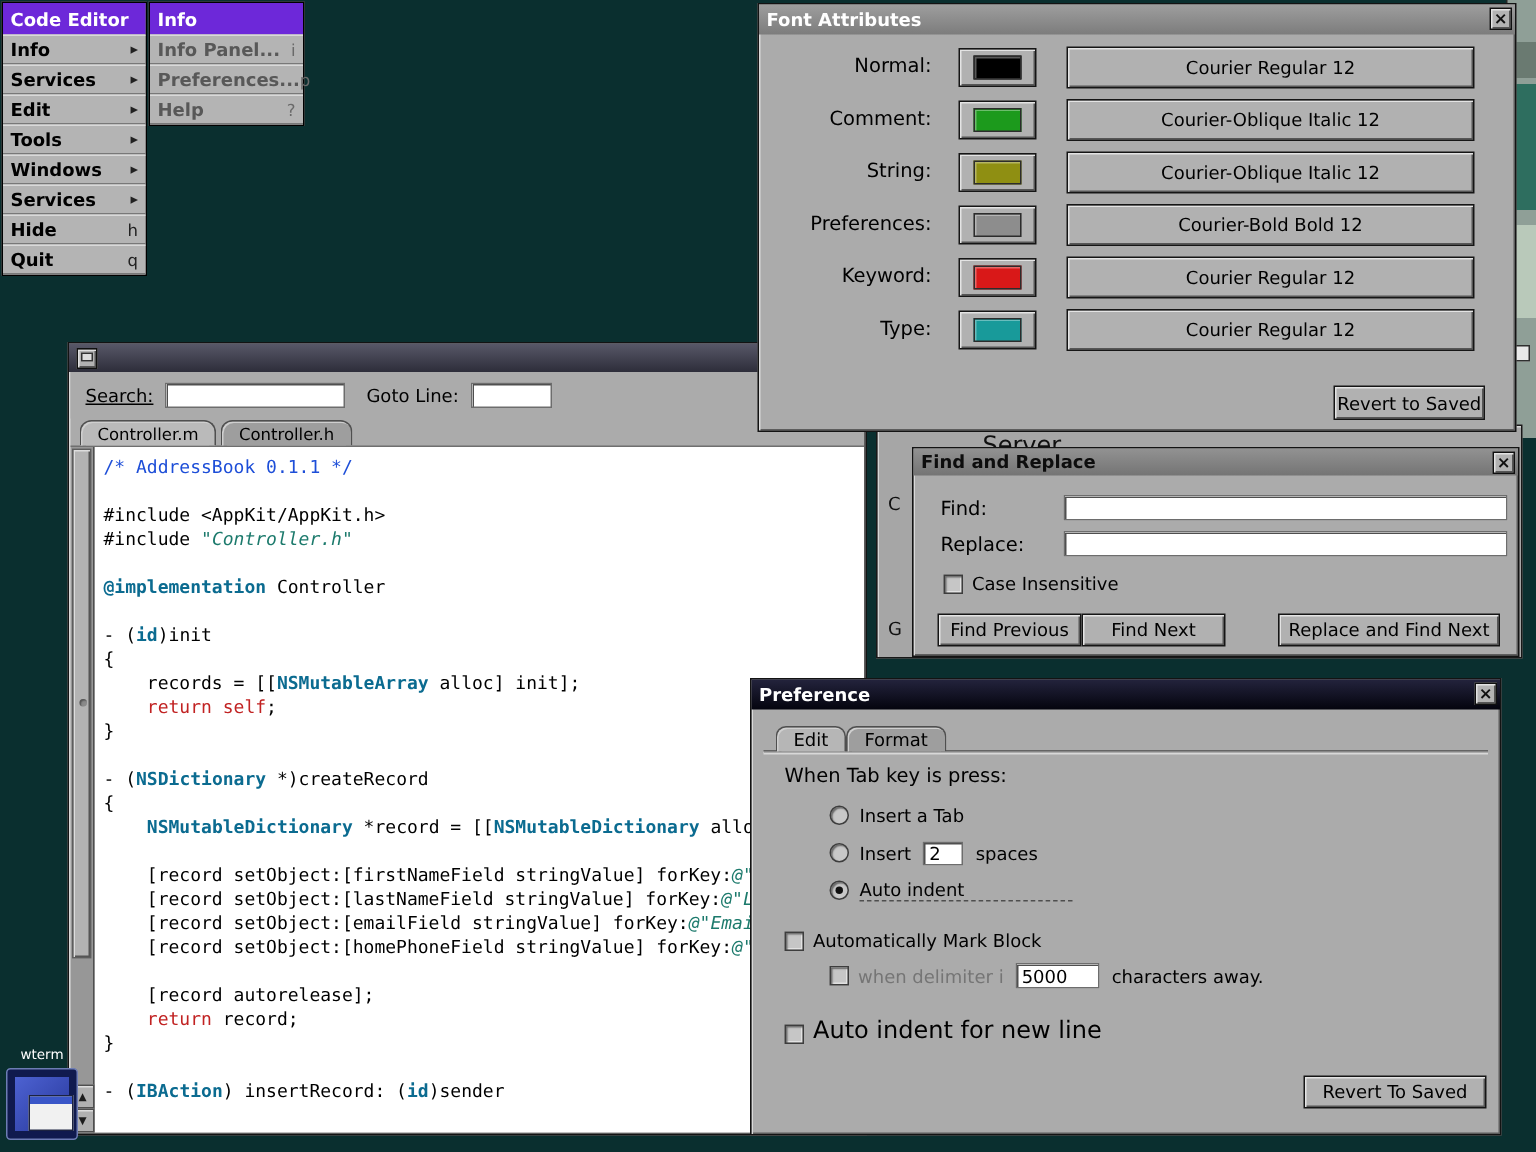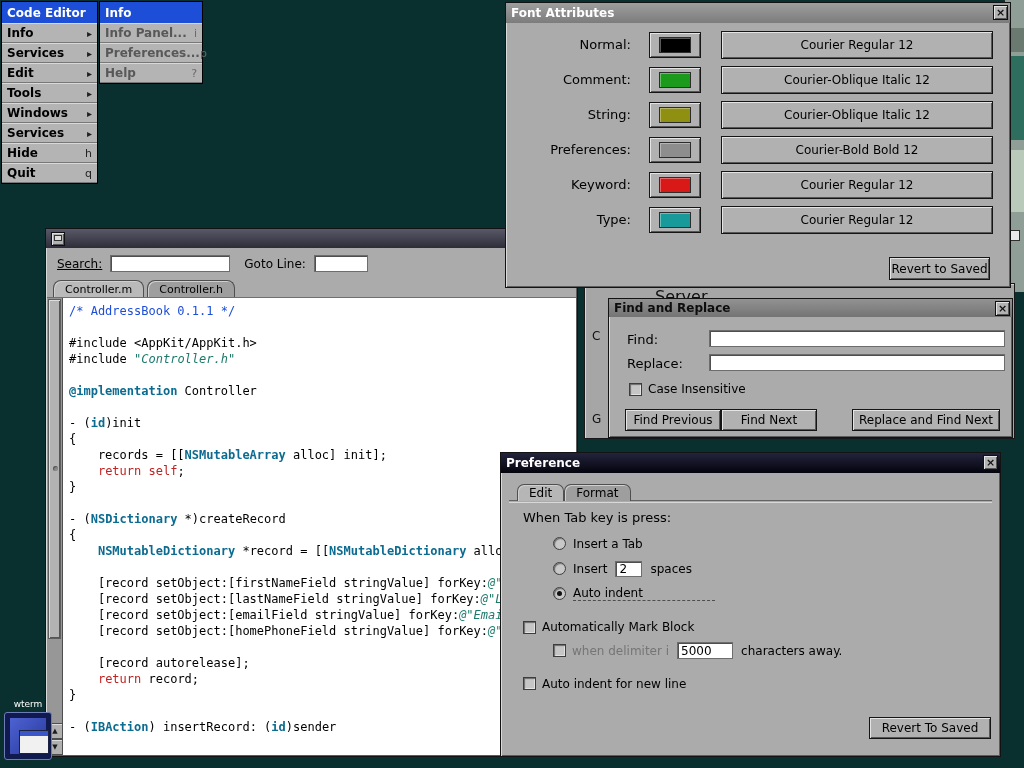--- a/index.html
+++ b/index.html
@@ -20,33 +20,33 @@
   .btn{background:#b1b1b1;border:1px solid #151515;box-shadow:inset 1px 1px 0 #e4e4e4, inset -1px -1px 0 #565656;
        font-size:12px;color:#000;display:flex;align-items:center;justify-content:center;white-space:nowrap}
   .field{background:#fff;border:1px solid #6d6d6d;box-shadow:inset 1px 1px 0 #4f4f4f;
          font-size:12px;padding:0 3px;font-family:"DejaVu Sans",sans-serif;outline:none}
   .checkbox{width:13px;height:13px;background:#c6c6c6;border:1px solid #3d3d3d;
             box-shadow:inset 1px 1px 1px #6a6a6a, inset -1px -1px 0 #e2e2e2;margin-right:6px;flex:none}
 
   
   #main-menu{position:absolute;left:1px;top:1px;width:97px;border:1px solid #000;background:#b4b4b4}
   #info-submenu{position:absolute;left:99px;top:1px;width:104px;border:1px solid #000;background:#b4b4b4}
-  .menu-title{background:#1d4ed8;color:#fff;font-weight:bold;font-size:12px;height:21px;display:flex;align-items:center;padding:0 5px}
+  .menu-title{background:#6d28d9;color:#fff;font-weight:bold;font-size:12px;height:21px;display:flex;align-items:center;padding:0 5px}
   .menu-item{height:20px;background:#b4b4b4;display:flex;align-items:center;justify-content:space-between;
              padding:0 5px;font-size:12px;font-weight:bold;color:#000;
              border-top:1px solid #d9d9d9;border-bottom:1px solid #787878}
   .mi-arrow{font-size:10px;color:#222}
   .mi-key{font-size:11px;color:#222;font-weight:normal}
   #info-submenu .menu-item{color:#585858}
   #info-submenu .mi-key{color:#6a6a6a}
 
   
   #fa-window{left:505px;top:2px;width:506px;height:286px}
   #fa-rows{position:absolute;top:24px;left:0;right:0}
-  .fa-row{height:35px;display:flex;align-items:center;padding-left:10px}
+  .fa-row{height:35px;display:flex;align-items:center;}
   .fa-label{width:115px;text-align:right;font-size:13px;margin-right:18px;color:#000}
   .fa-swatch{width:52px;height:26px;padding:4px 9px}
   .fa-swatch-color{width:100%;height:100%;border:1px solid #2c2c2c;box-shadow:inset 1px 1px 0 rgba(255,255,255,.35)}
   .fa-font-btn{width:272px;height:28px;margin-left:20px}
   #fa-revert{position:absolute;right:20px;bottom:7px;width:101px;height:23px}
 
   
   #editor-window{left:45px;top:228px;width:533px;height:529px}
   #editor-window .titlebar{height:19px;font-size:11px}
   .mini-btn{width:14px;height:14px;margin-right:6px;background:#b2b2b2;border:1px solid #101010;
@@ -109,21 +109,21 @@
   .pref-radio-row{height:25px;display:flex;align-items:center;font-size:12px}
   .radio{width:13px;height:13px;border-radius:50%;background:#c8c8c8;border:1px solid #3d3d3d;
          box-shadow:inset 1px 1px 1px #6a6a6a;margin-right:7px;position:relative;flex:none}
   .radio-dot{position:absolute;left:3px;top:3px;width:5px;height:5px;border-radius:50%;background:#101010}
   .radio-label.focus{border-bottom:1px dashed #4e4e4e;padding-right:72px}
   .pref-spaces-field{width:27px;height:16px;margin:0 8px}
   #pref-markblock{position:absolute;left:22px;top:167px;display:flex;align-items:center;font-size:12px}
   #pref-delimiter{position:absolute;left:52px;top:189px;display:flex;align-items:center;font-size:12px}
   .gray-label{color:#757575}
   #pref-delim-field{width:56px;height:17px;margin:0 8px}
-  #pref-autoindent{position:absolute;left:22px;top:224px;display:flex;align-items:flex-start;font-size:12px}
+  #pref-autoindent{position:absolute;left:22px;top:224px;display:flex;align-items:flex-end;font-size:16px}
   #pref-revert{position:absolute;left:368px;top:264px;width:122px;height:22px}
 
   
   #dock-tile{position:absolute;left:0;top:698px;width:56px;height:70px}
   #dock-label{color:#fff;font-size:9px;text-align:center;height:12px;line-height:12px}
   #dock-icon{width:48px;height:48px;margin:2px auto 0;background:#101a4e;border:1px solid #6d7cb4;border-radius:3px;position:relative}
   #dock-screen{position:absolute;left:5px;top:5px;right:5px;bottom:5px;background:linear-gradient(135deg,#4d62d2,#27379a)}
   #dock-term{position:absolute;left:9px;top:12px;width:30px;height:24px;background:#f1f1f1;border:1px solid #1c2340}
   #dock-term-bar{height:5px;background:#3a56c8}
 

